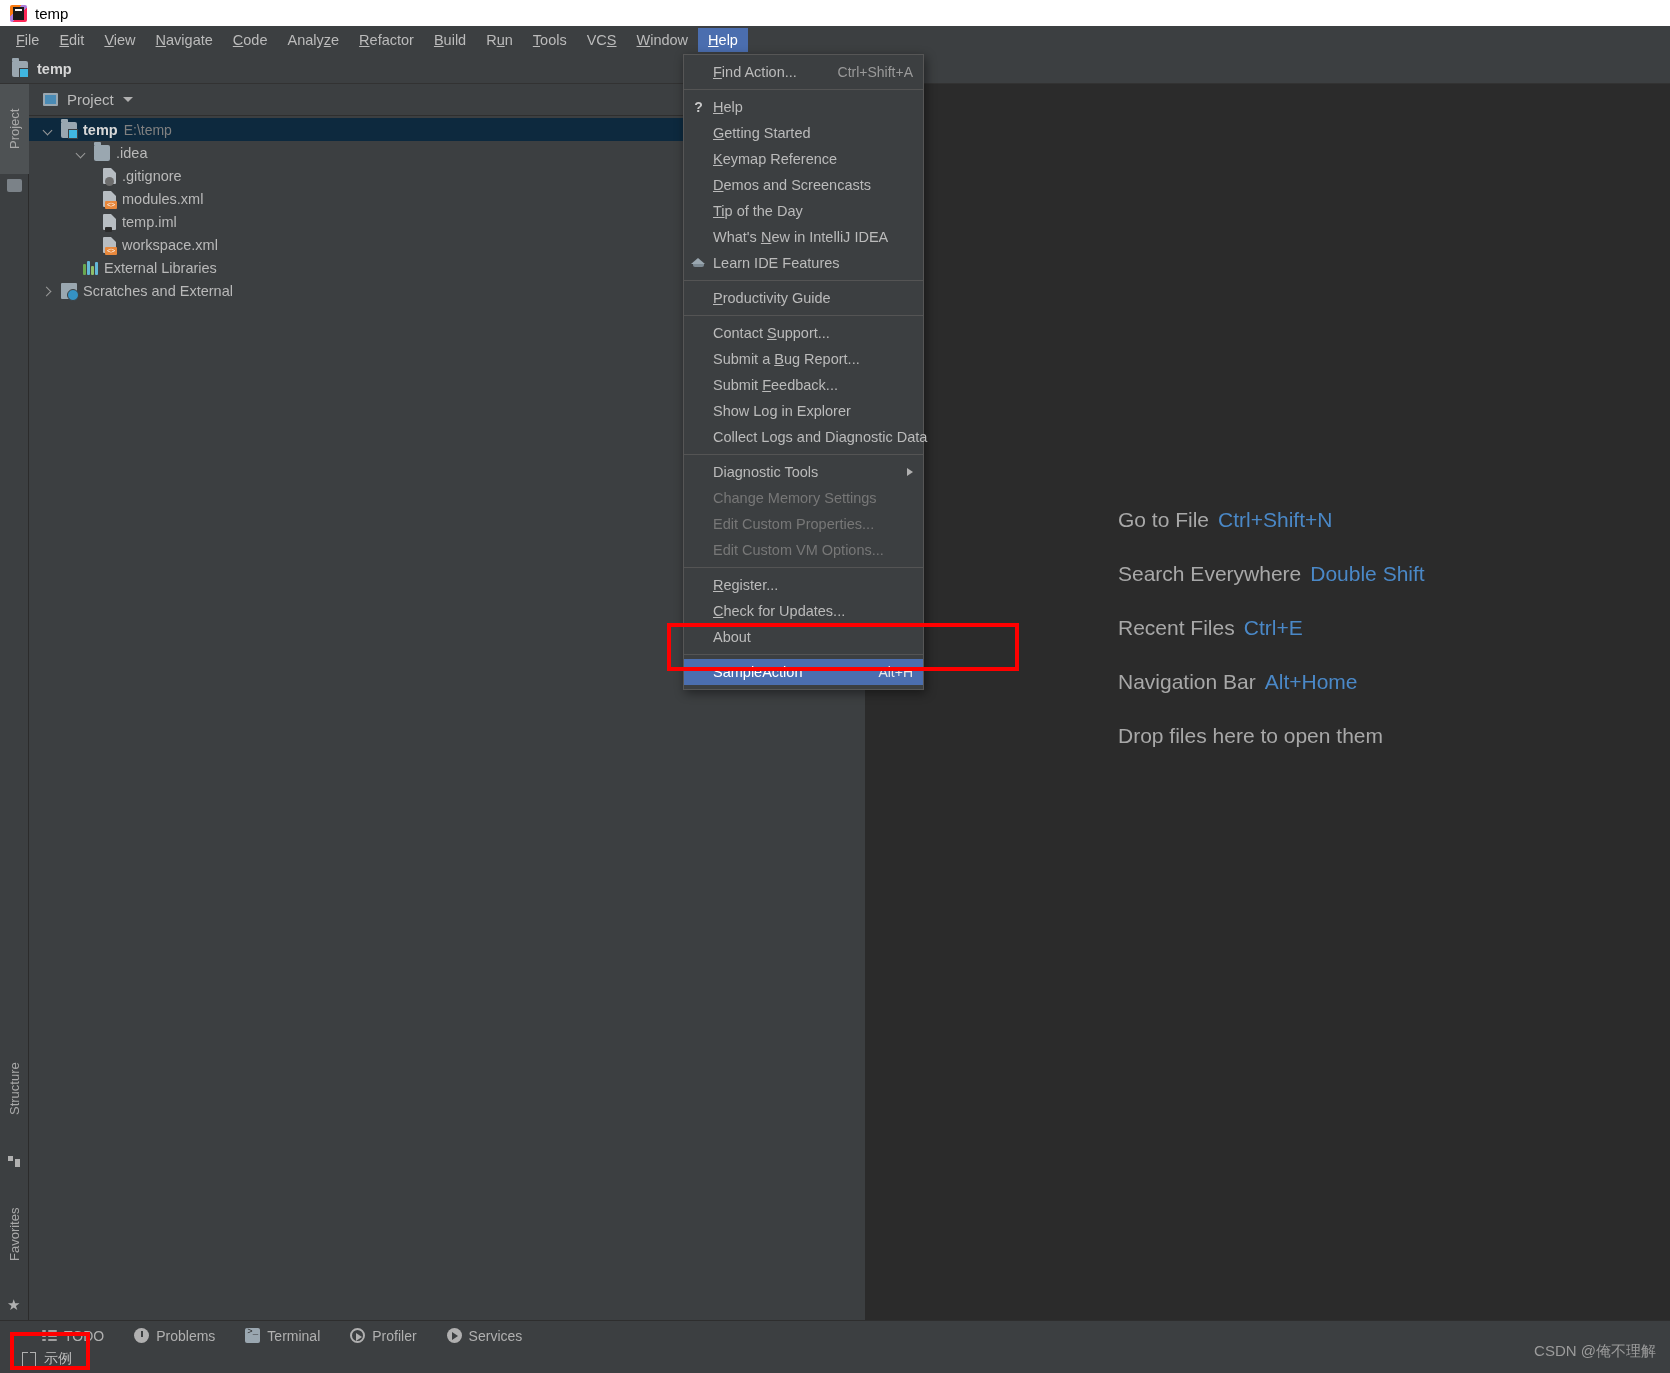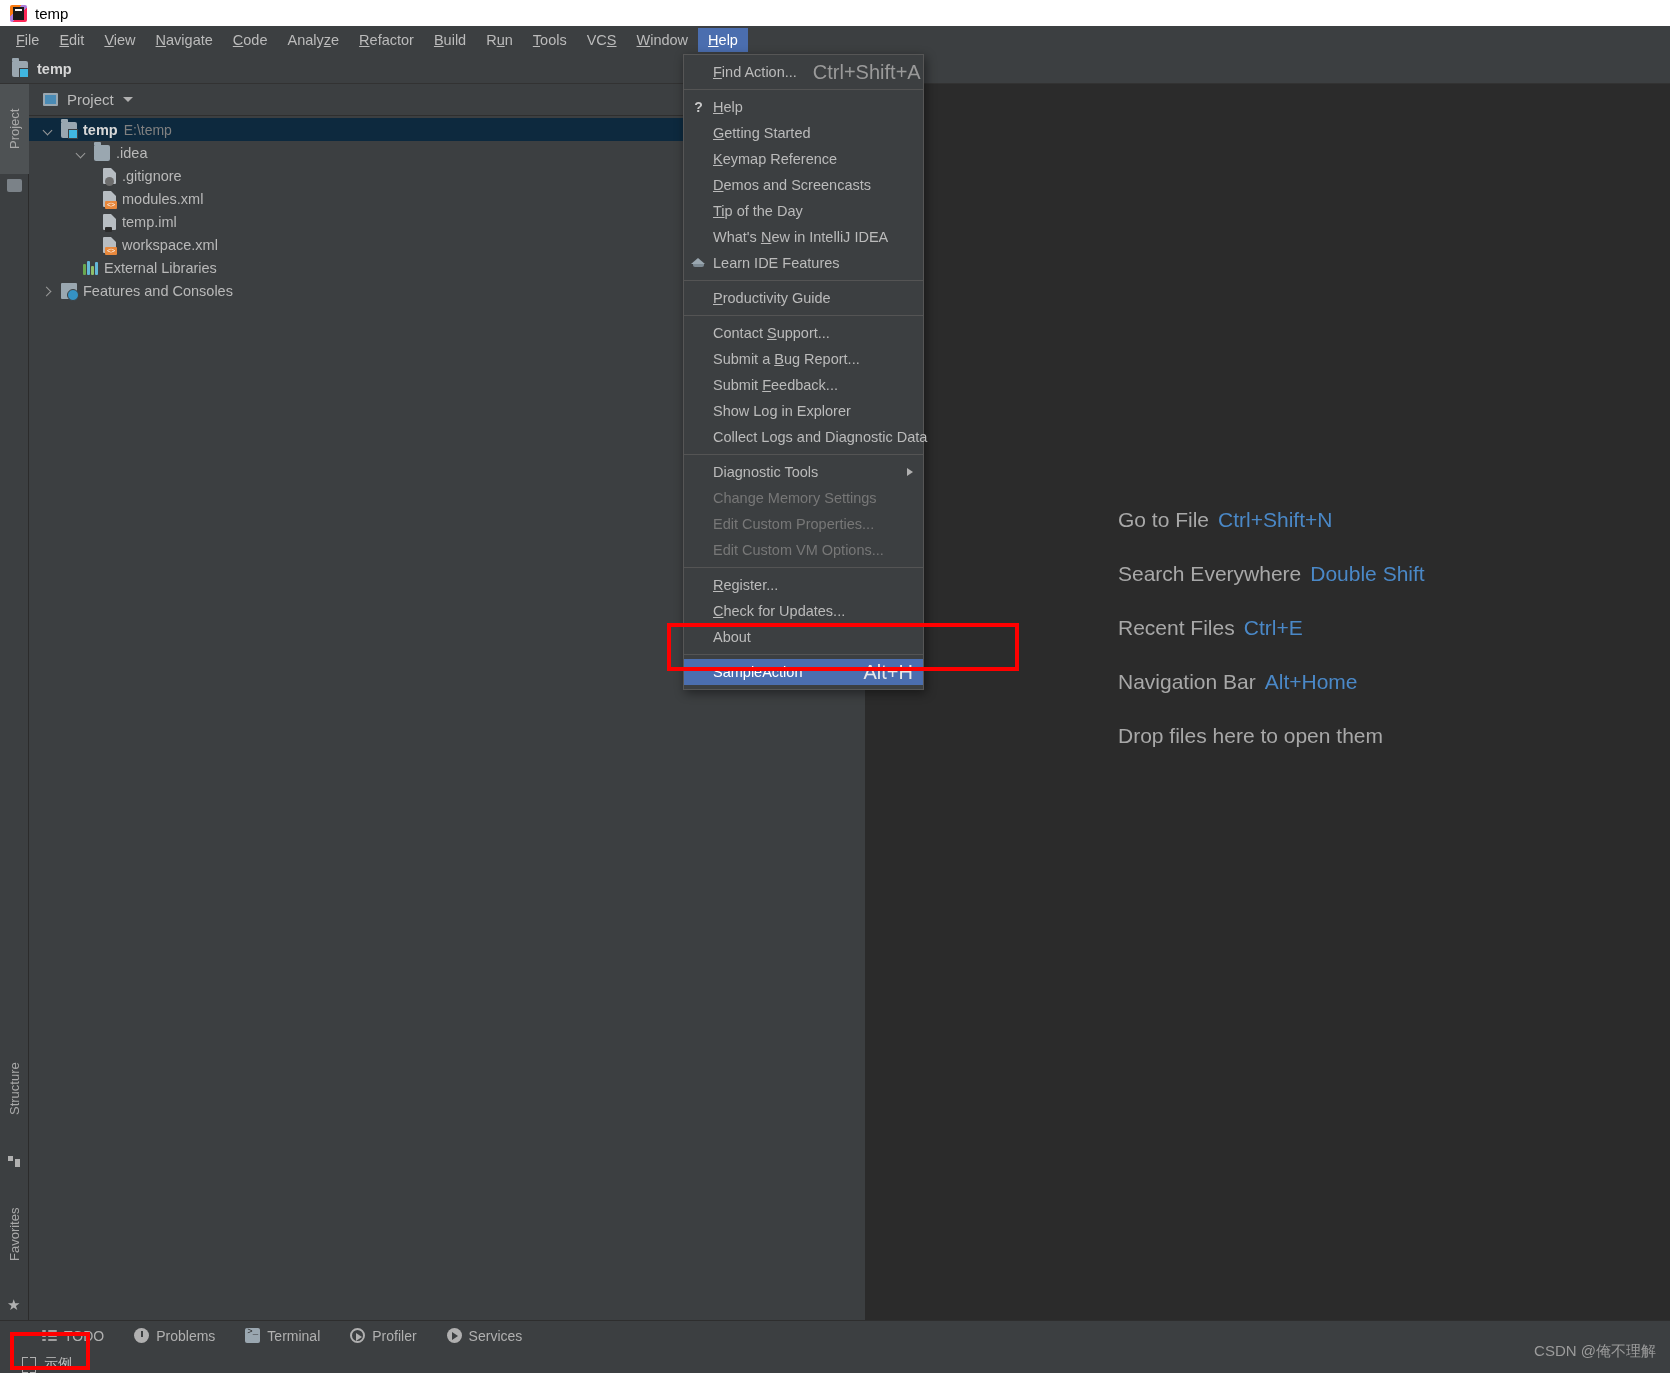--- a/index.html
+++ b/index.html
@@ -171,21 +171,21 @@
   }
   .menurow {
     height: 26px; display: flex; align-items: center;
     padding: 0 10px 0 0; font-size: 14.5px; color: #bbbbbb;
     white-space: nowrap;
   }
   .menurow .gutter {
     width: 29px; flex: none; display: flex; align-items: center; justify-content: center;
   }
   .menurow .mlabel { flex: 1; }
-  .menurow .mshort { color: #9a9a9a; font-size: 20px; padding-left: 16px; }
+  .menurow .mshort { color: #9a9a9a; font-size: 14px; padding-left: 16px; }
   .menurow.disabled .mlabel { color: #777777; }
   .menurow.hl { background: #4b6eaf; color: #ffffff; }
   .menurow.hl .mshort { color: #e8e8e8; }
   .msep { height: 1px; background: #545454; margin: 4px 0; }
   .submenu-arrow {
     width: 0; height: 0; border-top: 4.5px solid transparent;
     border-bottom: 4.5px solid transparent; border-left: 6px solid #b0b0b0;
   }
   .q-icon { font-size: 14px; color: #c9c9c9; font-weight: bold; }
   .cap-icon { width: 15px; height: 11px; position: relative; }
@@ -234,21 +234,21 @@
   }
   .ic-services { border-radius:50%; background:#b0b0b0; }
   .ic-services::after {
     content:""; position:absolute; left:5px; top:3.5px;
     border-left:6px solid #3c3f41; border-top:4px solid transparent; border-bottom:4px solid transparent;
   }
 
   
   .statusbar {
     position: absolute; left: 0; top: 1350px; width: 1670px; height: 23px;
-    background: #3c3f41; display: flex; align-items: flex-end;
+    background: #3c3f41; display: flex; align-items: flex-start;
   }
   .status-item { display:flex; align-items:center; gap:8px; padding-left: 22px; font-size:14px; color:#c2c2c2; }
   .ic-bracket { width:14px; height:14px; position:relative; }
   .ic-bracket::before, .ic-bracket::after {
     content:""; position:absolute; top:0; width:5px; height:14px;
     border:1.5px solid #b0b0b0;
   }
   .ic-bracket::before { left:0; border-right:none; }
   .ic-bracket::after { right:0; border-left:none; }
   .watermark {
@@ -359,21 +359,21 @@
             <span style="left:1px;height:11px;background:#6aa84f"></span>
             <span style="left:5px;height:14px;background:#63b8d8"></span>
             <span style="left:9px;height:9px;background:#8fbf6a"></span>
             <span style="left:13px;height:13px;background:#63b8d8"></span>
           </span>
           <span class="tname">External Libraries</span>
         </div>
         <div class="trow" style="padding-left: 12px;">
           <span class="twist closed"></span>
           <span class="ic-scratch"></span>
-          <span class="tname">Features and Consoles</span>
+          <span class="tname">Scratches and External</span>
         </div>
       </div>
   </div>
 
   <div class="editor"></div>
 
   <div class="hints" id="editor-hints">
       <div class="hintrow"><span class="hint-label">Go to File</span><span class="hint-key">Ctrl+Shift+N</span></div>
       <div class="hintrow"><span class="hint-label">Search Everywhere</span><span class="hint-key">Double Shift</span></div>
       <div class="hintrow"><span class="hint-label">Recent Files</span><span class="hint-key">Ctrl+E</span></div>

